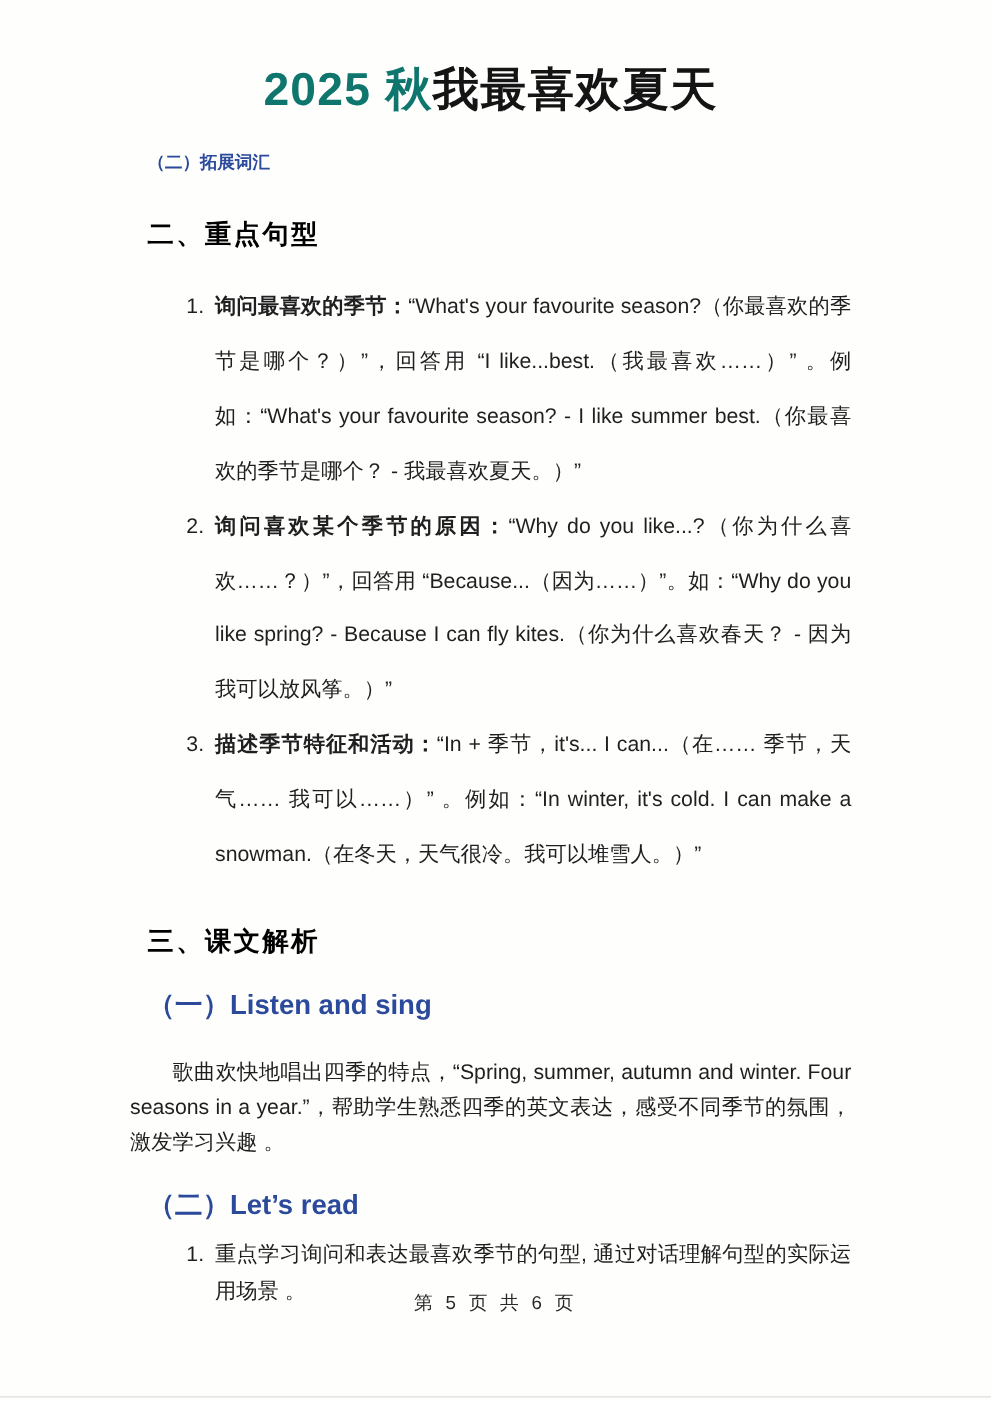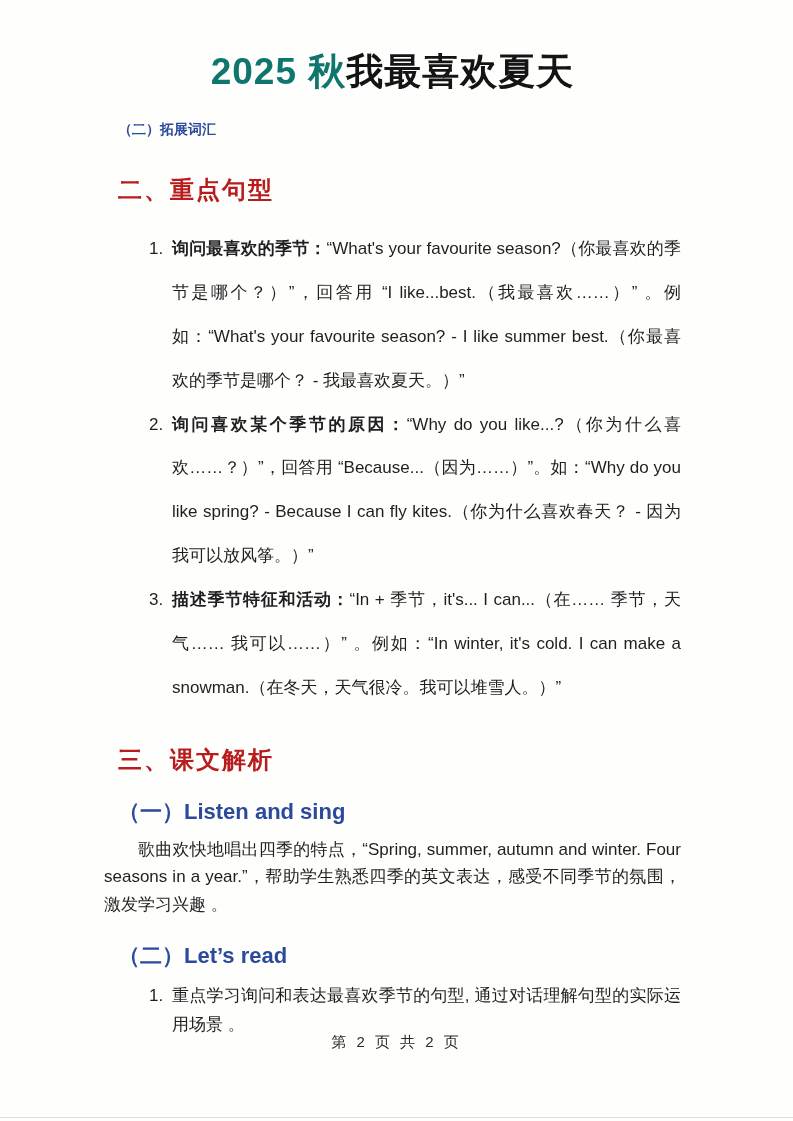--- a/index.html
+++ b/index.html
@@ -41,23 +41,23 @@
 
   .para {
     font-size: 17px;
     line-height: 1.72;
     text-align: justify;
     text-indent: 2em;
     margin: 12px 0 0 0;
   }
 
   .h2 {
-    font-size: 24px;
+    font-size: 21px;
     font-weight: bold;
-    color: #b91c1c;
+    color: #000000;
     margin: 34px 0 0 14px;
     line-height: 1.3;
     letter-spacing: 2px;
   }
 
   ol.sentences {
     margin: 22px 0 0 36px;
     padding: 0 0 0 28px;
     font-size: 17px;
     line-height: 2.58;
@@ -69,21 +69,21 @@
   ol.read {
     margin: 10px 0 0 36px;
     padding: 0 0 0 28px;
     font-size: 17px;
     line-height: 1.68;
     text-align: justify;
   }
   ol.read li { padding-left: 4px; }
 
   .sub-block { margin-top: 22px; }
-  .sub-block .para { line-height: 1.64; margin-top: 8px; }
+  .sub-block .para { line-height: 1.64; margin-top: 24px; }
 
   .footer {
     position: absolute;
     left: 0;
     right: 0;
     top: 1033px;
     text-align: center;
     font-size: 15px;
     letter-spacing: 3px;
     color: #2a2a2a;
@@ -124,17 +124,17 @@
     <p class="para">歌曲欢快地唱出四季的特点，“Spring, summer, autumn and winter. Four seasons in a year.”，帮助学生熟悉四季的英文表达，感受不同季节的氛围，激发学习兴趣 。</p>
   </div>
 
   <div class="sub-block">
     <h3 class="blue-heading mono">（二）Let’s read</h3>
     <ol class="read">
       <li>重点学习询问和表达最喜欢季节的句型, 通过对话理解句型的实际运用场景 。</li>
     </ol>
   </div>
 
-  <div class="footer">第 2 页 共 2 页</div>
+  <div class="footer">第 5 页 共 6 页</div>
 
   <div class="page-edge-line"></div>
 
 </div>
 
 </body></html>

